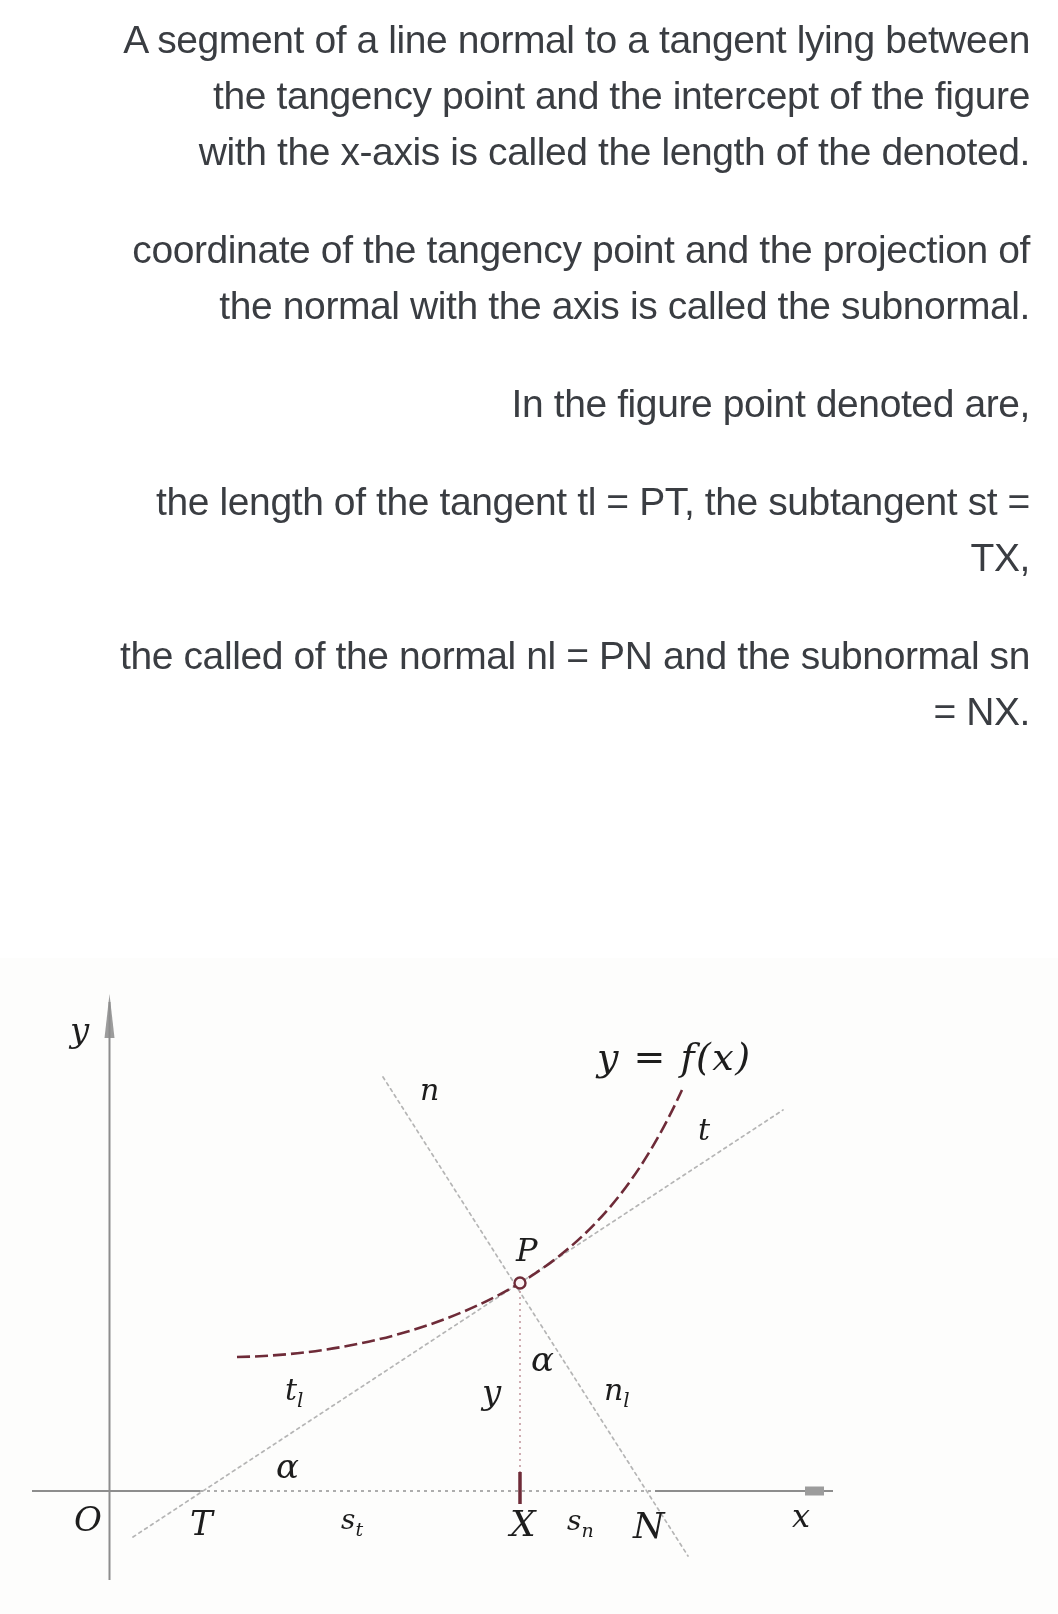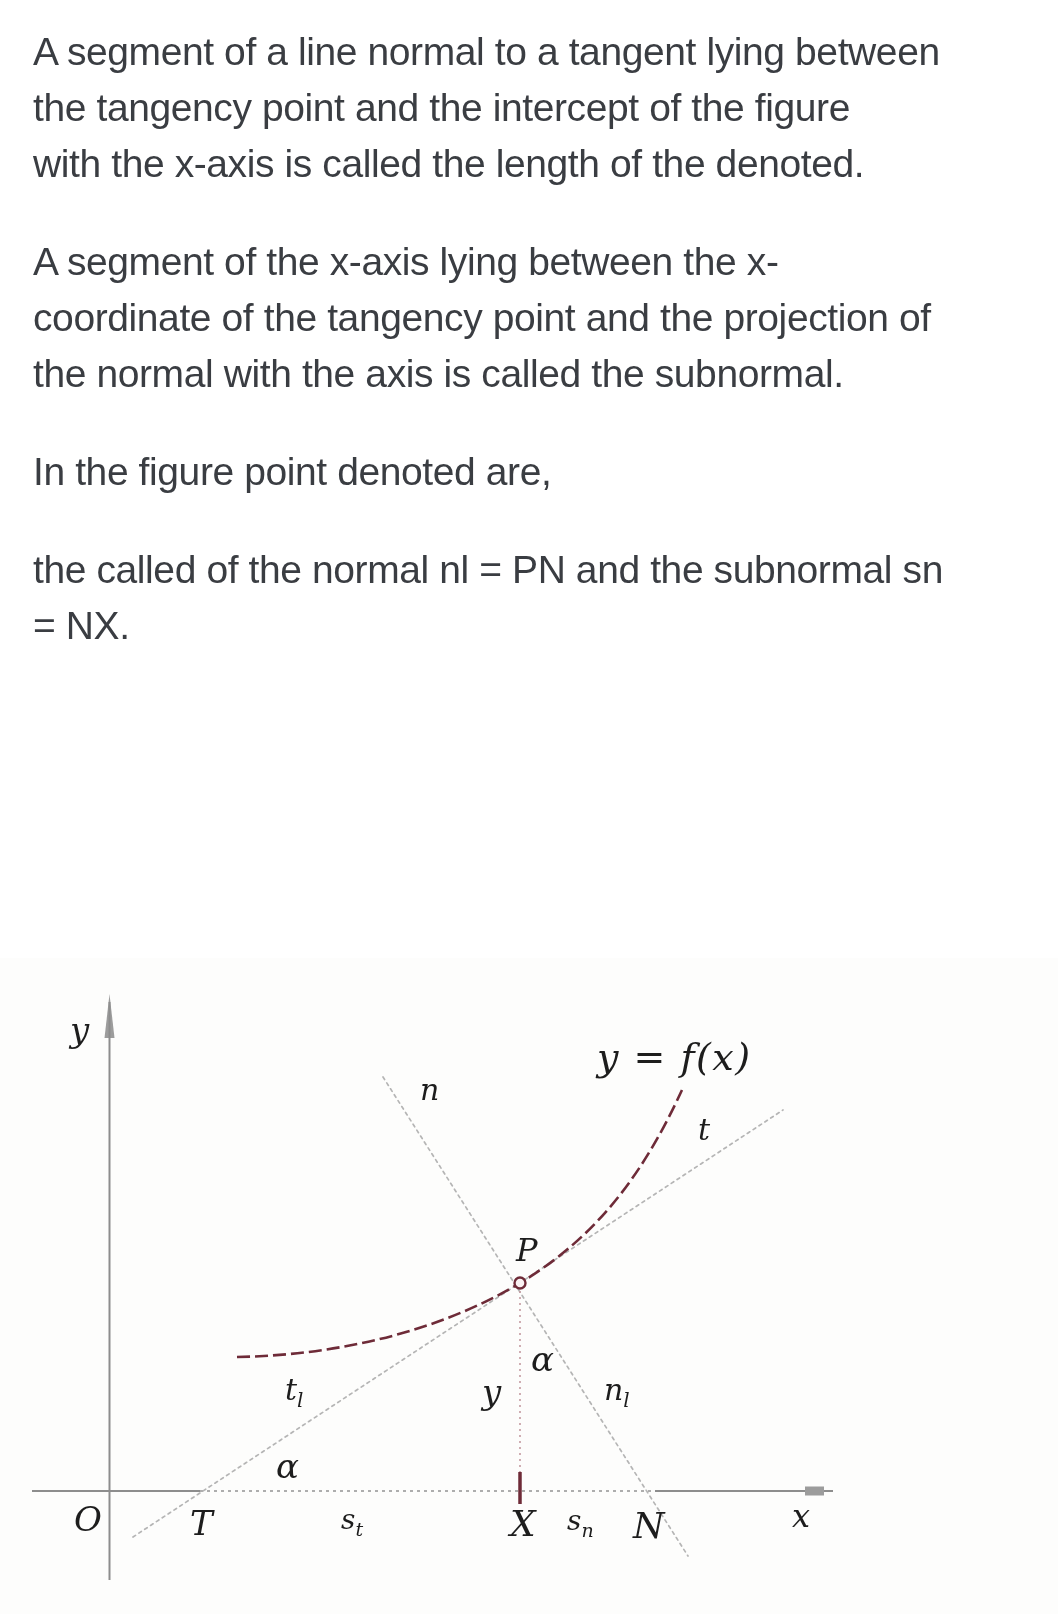--- a/index.html
+++ b/index.html
@@ -8,21 +8,21 @@
     background:#ffffff;
     font-family:"Liberation Sans", sans-serif;
   }
   .text-block{
     padding:8px 28px 0 33px;
     color:#3a3d42;
     font-size:39px;
     line-height:56px;
     letter-spacing:-0.4px;
   }
-  .text-block p{margin:16px 0 42px 0;}
+  .text-block p{margin:4px 0 42px 0;text-align:right;}
   .ln{display:block;white-space:nowrap;}
   .figure-wrap{
     position:absolute;left:0;top:958px;width:1058px;height:656px;
     background:#fdfdfc;
   }
   .axis{stroke:#8d8d8d;stroke-width:2;}
   .axis-dashed{stroke:#adadad;stroke-width:1.8;stroke-dasharray:3 4;}
   .cons{stroke:#b5b5b5;stroke-width:1.7;stroke-dasharray:3 4;stroke-linecap:round;fill:none;}
   .curve{stroke:#6e2b38;stroke-width:2.6;stroke-dasharray:13 5;fill:none;}
   .ord{stroke:#c49aa0;stroke-width:1.6;stroke-dasharray:2 4;}
@@ -32,26 +32,29 @@
 </head>
 <body>
 
 <div class="text-block">
   <p>
     <span class="ln">A segment of a line normal to a tangent lying between</span>
     <span class="ln">the tangency point and the intercept of the figure</span>
     <span class="ln">with the x-axis is called the length of the denoted.</span>
   </p>
   <p>
-    <span class="ln">A segment of the x-axis lying between the x-</span>
     <span class="ln">coordinate of the tangency point and the projection of</span>
     <span class="ln">the normal with the axis is called the subnormal.</span>
   </p>
   <p>
     <span class="ln">In the figure point denoted are,</span>
+  </p>
+  <p>
+    <span class="ln">the length of the tangent tl = PT, the subtangent st =</span>
+    <span class="ln">TX,</span>
   </p>
   <p>
     <span class="ln">the called of the normal nl = PN and the subnormal sn</span>
     <span class="ln">= NX.</span>
   </p>
 </div>
 
 <div class="figure-wrap">
   <svg width="1058" height="656" viewBox="0 0 1058 656">
 

